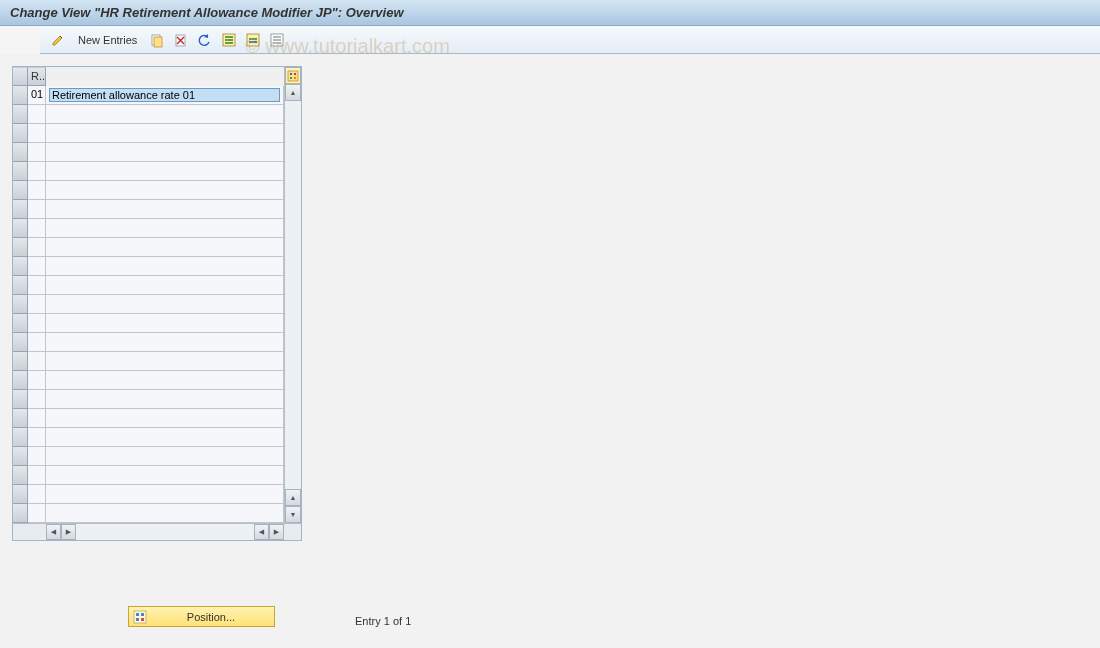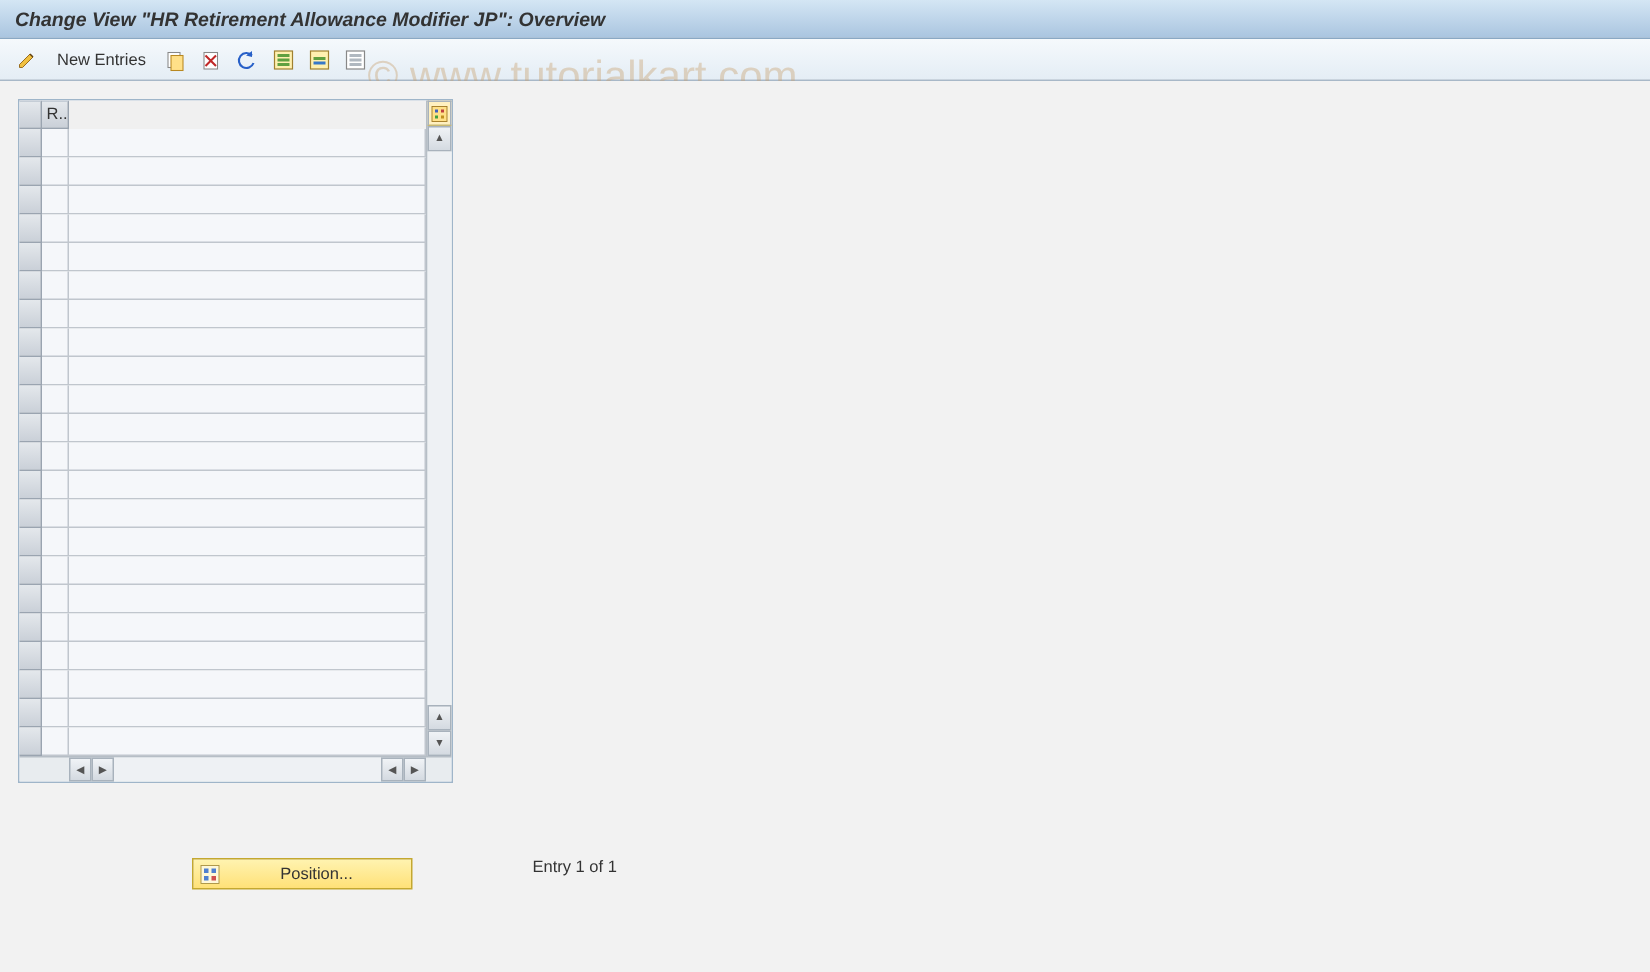--- a/index.html
+++ b/index.html
@@ -27,20 +27,21 @@
       color: #333;
     }
     .toolbar {
       background: linear-gradient(to bottom, #f5f9fc 0%, #e4edf5 100%);
       border-bottom: 1px solid #a8b8c8;
       padding: 3px 8px;
       height: 28px;
       display: flex;
       align-items: center;
       gap: 4px;
+      margin-left: 40px;
     }
     .toolbar-icon {
       width: 20px;
       height: 20px;
       display: flex;
       align-items: center;
       justify-content: center;
       cursor: pointer;
       border: 1px solid transparent;
       border-radius: 2px;
@@ -153,23 +154,23 @@
       justify-content: center;
       font-size: 7px;
       color: #555;
       cursor: pointer;
     }
     .hscroll-track { flex: 1; background: #eef1f4; }
     .hscroll-spacer-r { width: 17px; }
     .footer-row {
       position: absolute;
       left: 128px;
-      top: 518px;
-      display: flex;
-      align-items: flex-start;
+      top: 552px;
+      display: flex;
+      align-items: flex-end;
       gap: 80px;
     }
     .position-btn {
       width: 147px;
       height: 21px;
       background: linear-gradient(to bottom, #fff3b0 0%, #ffe178 100%);
       border: 1px solid #c4a830;
       display: flex;
       align-items: center;
       cursor: pointer;
@@ -188,21 +189,21 @@
       text-align: center;
       color: #333;
     }
     .entry-text {
       color: #333;
     }
     .watermark {
       position: absolute;
       top: 35px;
       left: 245px;
-      font-size: 28px;
+      font-size: 20px;
       color: rgba(200,160,110,0.4);
       font-weight: normal;
       pointer-events: none;
       font-family: Arial, sans-serif;
     }
     svg { display: block; }
   </style>
 </head>
 <body>
 
@@ -265,20 +266,25 @@
 
 <div class="content-area">
   <div class="table-panel">
     <div class="table-wrapper">
       <div class="table-grid">
         <div class="thead-row">
           <div class="cell col-sel"></div>
           <div class="cell col-r">R..</div>
         </div>
         <div id="table-body">
+            <div class="trow">
+              <div class="cell selector col-sel"></div>
+              <div class="cell col-r">01</div>
+              <div class="cell col-mod"><span class="selected-val">Retirement allowance rate 01</span></div>
+            </div>
             <div class="trow">
               <div class="cell selector col-sel"></div>
               <div class="cell col-r"></div>
               <div class="cell col-mod"></div>
             </div>
             <div class="trow">
               <div class="cell selector col-sel"></div>
               <div class="cell col-r"></div>
               <div class="cell col-mod"></div>
             </div>

